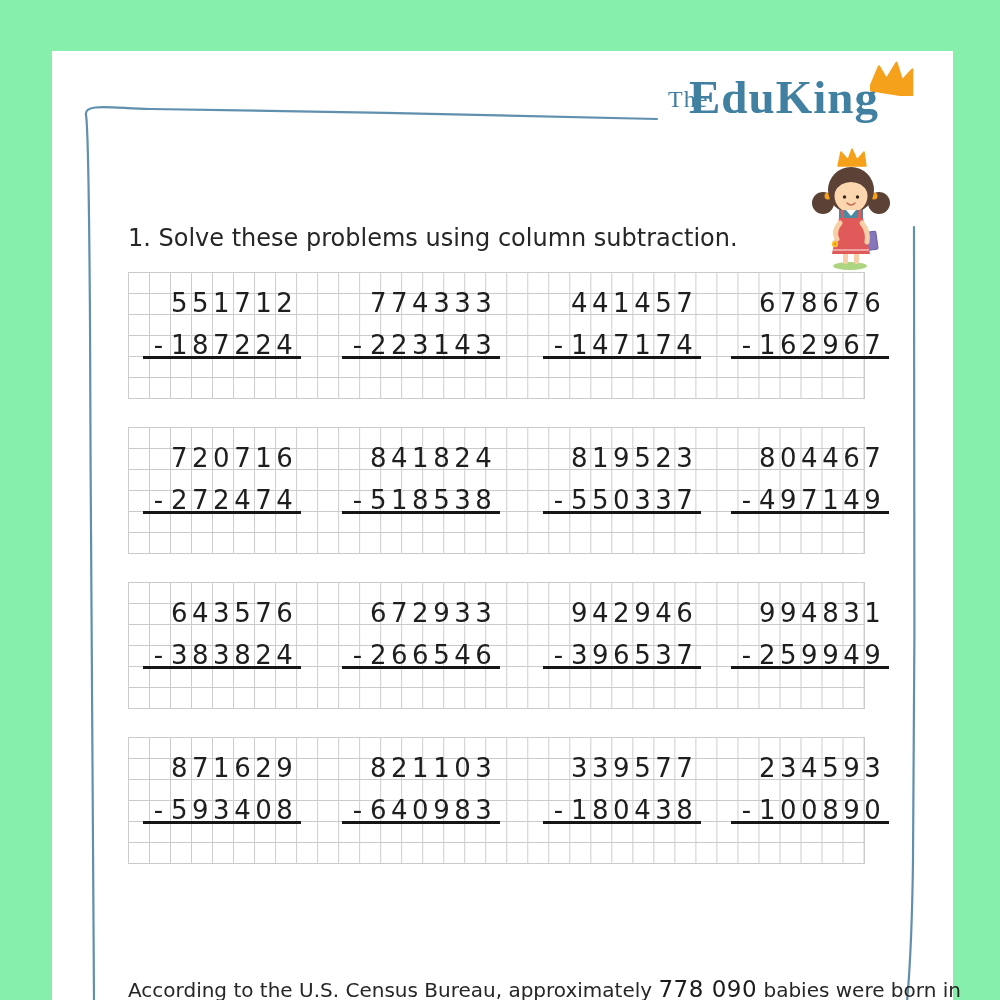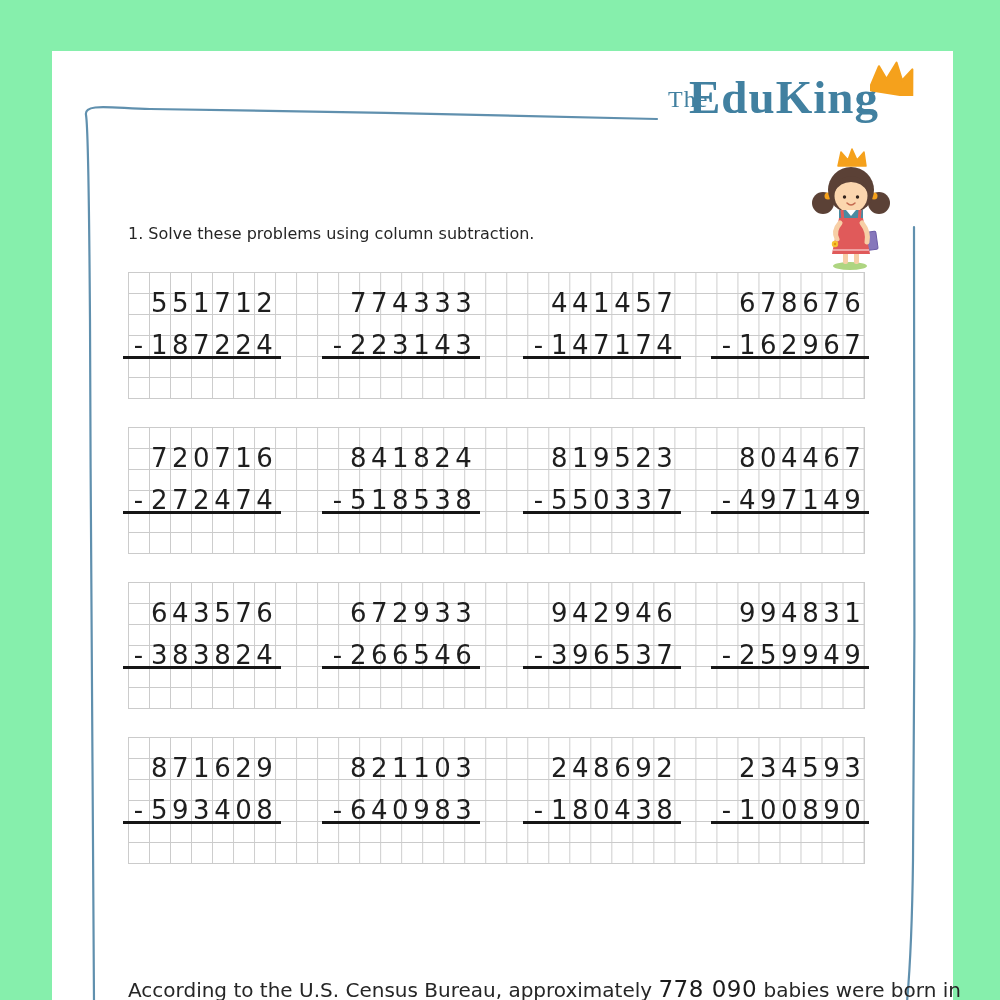--- a/index.html
+++ b/index.html
@@ -8,29 +8,29 @@
   .page{position:absolute;left:52px;top:51px;width:901px;height:949px;background:#ffffff;}
   
   .border-svg{position:absolute;left:0;top:0;width:1000px;height:1000px;pointer-events:none;}
   
   .logo{position:absolute;left:666px;top:76px;width:260px;height:60px;}
   .logo-the{position:absolute;left:2px;top:10px;font-family:"Liberation Serif",serif;font-size:24px;color:#4180a0;letter-spacing:1px;}
   .logo-name{position:absolute;left:23px;top:-2px;font-family:"Liberation Serif",serif;font-weight:bold;font-size:47px;line-height:47px;color:#4180a0;letter-spacing:1px;}
   .logo-crown{position:absolute;left:204px;top:-16px;}
   
   .title{position:absolute;left:128px;top:144px;font-size:38px;color:#1b1b1b;letter-spacing:0.5px;}
-  .instr1{position:absolute;left:128px;top:224px;font-size:16px;color:#262626;}
+  .instr1{position:absolute;left:128px;top:224px;font-size:24px;color:#262626;}
   .instr2{position:absolute;left:128px;top:893px;font-size:20px;color:#262626;}
   
   .band{position:absolute;left:128px;width:736px;height:126px;
     background-image:linear-gradient(to right,#cbcbcb 1px,transparent 1px),linear-gradient(to bottom,#cbcbcb 1px,transparent 1px);
     background-size:21.03px 100%,100% 21px;
     border-right:1px solid #cbcbcb;border-bottom:1px solid #cbcbcb;}
   .b0{top:272px}.b1{top:427px}.b2{top:582px}.b3{top:737px}
-  .problem{position:absolute;top:0;width:150px;height:126px;}
+  .problem{position:absolute;top:0;width:150px;height:126px;margin-left:20px;}
   .p0{left:0}.p1{left:199px}.p2{left:400px}.p3{left:588px}
   .prow{position:absolute;left:0;height:21px;display:flex;align-items:center;}
   .mrow{top:21px}.srow{top:63px}
   .op{display:inline-block;width:21px;text-align:center;font-size:26px;line-height:21px;color:#1e1e1e;}
   .digits{display:inline-block;font-size:26px;line-height:21px;letter-spacing:4.5px;padding-left:2px;color:#1e1e1e;white-space:nowrap;}
   .answer-line{position:absolute;top:84px;left:-5px;width:158px;height:2.5px;background:#161616;}
   
   .wp-line{position:absolute;left:128px;font-size:20px;line-height:26px;color:#262626;white-space:nowrap;margin-top:36px;}
   .wp1{top:940px}.wp2{top:964px}.wp3{top:989px}
   .wpnum{font-size:23px;letter-spacing:0.5px;color:#1b1b1b;}
@@ -246,21 +246,21 @@
         </div>
       <div class="prow srow">
           <span class="op">-</span>
           <span class="digits">640983</span>
         </div>
       <div class="answer-line"></div>
     </div>
     <div class="problem p2">
       <div class="prow mrow">
           <span class="op"></span>
-          <span class="digits">248692</span>
+          <span class="digits">339577</span>
         </div>
       <div class="prow srow">
           <span class="op">-</span>
           <span class="digits">180438</span>
         </div>
       <div class="answer-line"></div>
     </div>
     <div class="problem p3">
       <div class="prow mrow">
           <span class="op"></span>

